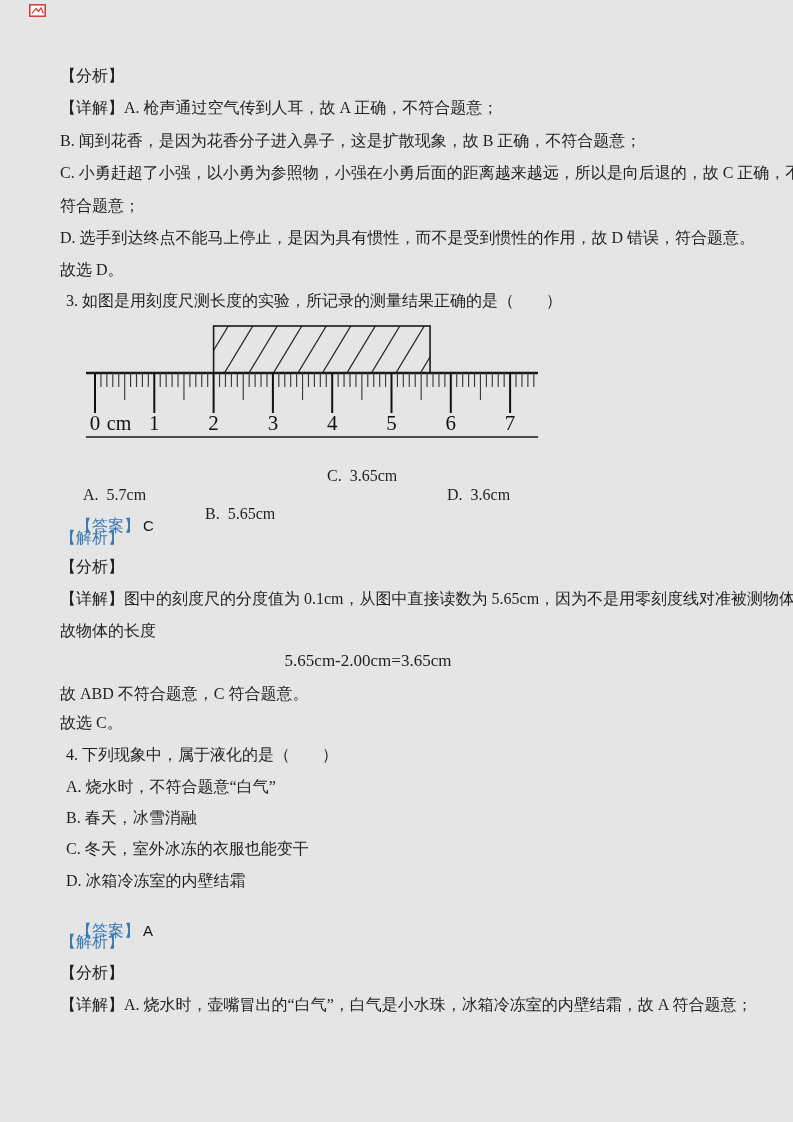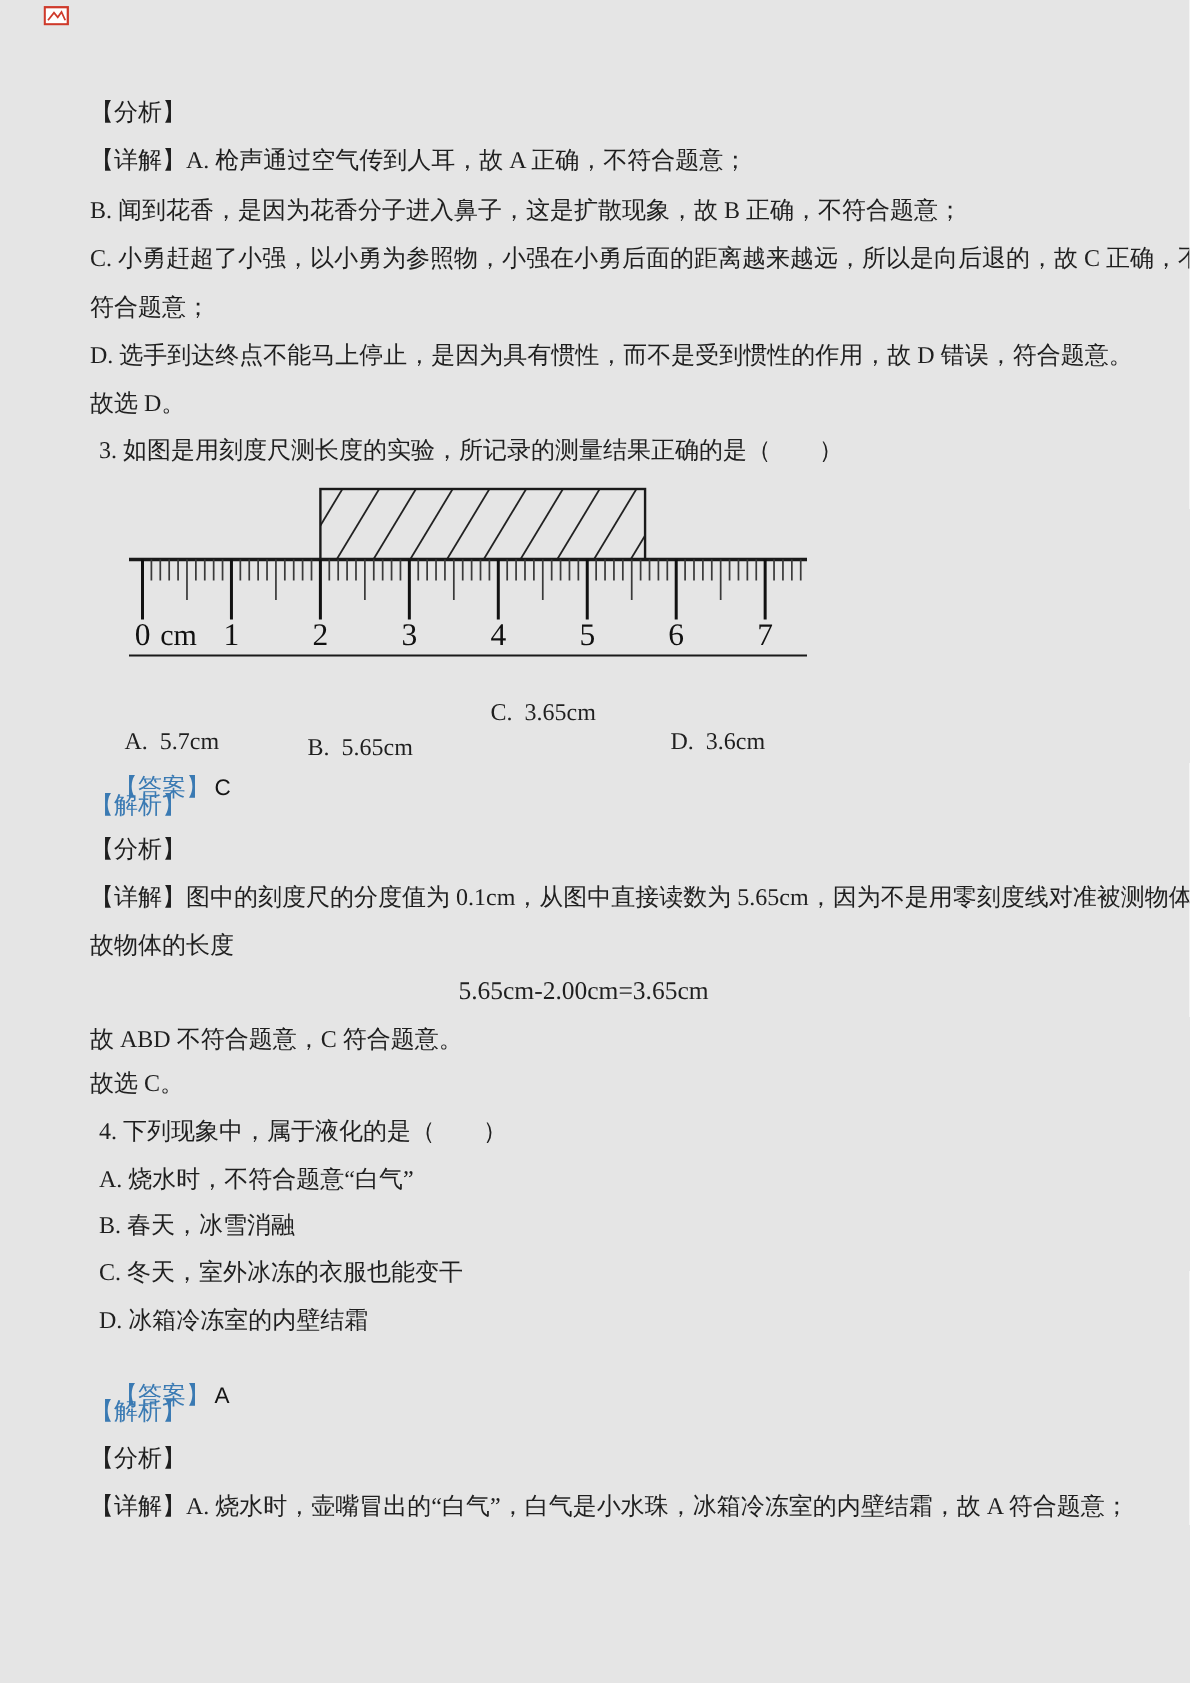--- a/index.html
+++ b/index.html
@@ -21,21 +21,21 @@
   }
   .blue{color:var(--accent,#3a7ab3);}
   .ans-letter{
     font-family:"Liberation Sans","DejaVu Sans",sans-serif;
     font-size:15px;
     margin-left:3px;
     color:#141414;
   }
   .opt-label{display:inline-block;}
   .opt-value{display:inline-block;margin-left:8px;}
-  .centered{left:0;width:736px;text-align:center;font-size:17px;margin-left:21px;}
+  .centered{left:0;width:736px;text-align:center;font-size:17px;}
   .fig{position:absolute;left:82px;top:322px;}
 </style>
 </head>
 <body>
 
 <div class="page" style="--accent: #3a7ab3;">
 
   <svg class="icn" style="position:absolute;left:29px;top:4px" width="17" height="13" viewBox="0 0 17 13">
     <rect x="0.8" y="0.8" width="15.4" height="11.4" fill="#ffffff" stroke="#cf3a2b" stroke-width="1.5"></rect>
     <path d="M3 9.5 L7 4.5 L9.5 7.5 L12 4 L14.5 9.5" fill="none" stroke="#cf3a2b" stroke-width="1.2"></path>
@@ -159,21 +159,21 @@
         <text x="309.5" y="108" text-anchor="middle" font-size="21" font-family="&quot;Liberation Serif&quot;,&quot;DejaVu Serif&quot;,serif" fill="#111">5</text>
         <text x="368.79999999999995" y="108" text-anchor="middle" font-size="21" font-family="&quot;Liberation Serif&quot;,&quot;DejaVu Serif&quot;,serif" fill="#111">6</text>
         <text x="428.09999999999997" y="108" text-anchor="middle" font-size="21" font-family="&quot;Liberation Serif&quot;,&quot;DejaVu Serif&quot;,serif" fill="#111">7</text>
         <text x="37" y="108" text-anchor="middle" font-size="20" font-family="&quot;Liberation Serif&quot;,&quot;DejaVu Serif&quot;,serif" fill="#111">cm</text>
       </g>
     </svg>
 
   <div class="ln" style="top:465px;left:67px">
     <span class="opt-label">A.</span><span class="opt-value">5.7cm</span>
   </div>
-  <div class="ln" style="top:469px;left:189px">
+  <div class="ln" style="top:484px;left:189px">
     <span class="opt-label">B.</span><span class="opt-value">5.65cm</span>
   </div>
   <div class="ln" style="top:446px;left:311px">
     <span class="opt-label">C.</span><span class="opt-value">3.65cm</span>
   </div>
   <div class="ln" style="top:465px;left:431px">
     <span class="opt-label">D.</span><span class="opt-value">3.6cm</span>
   </div>
 
   <div class="ln" style="top:496px">

